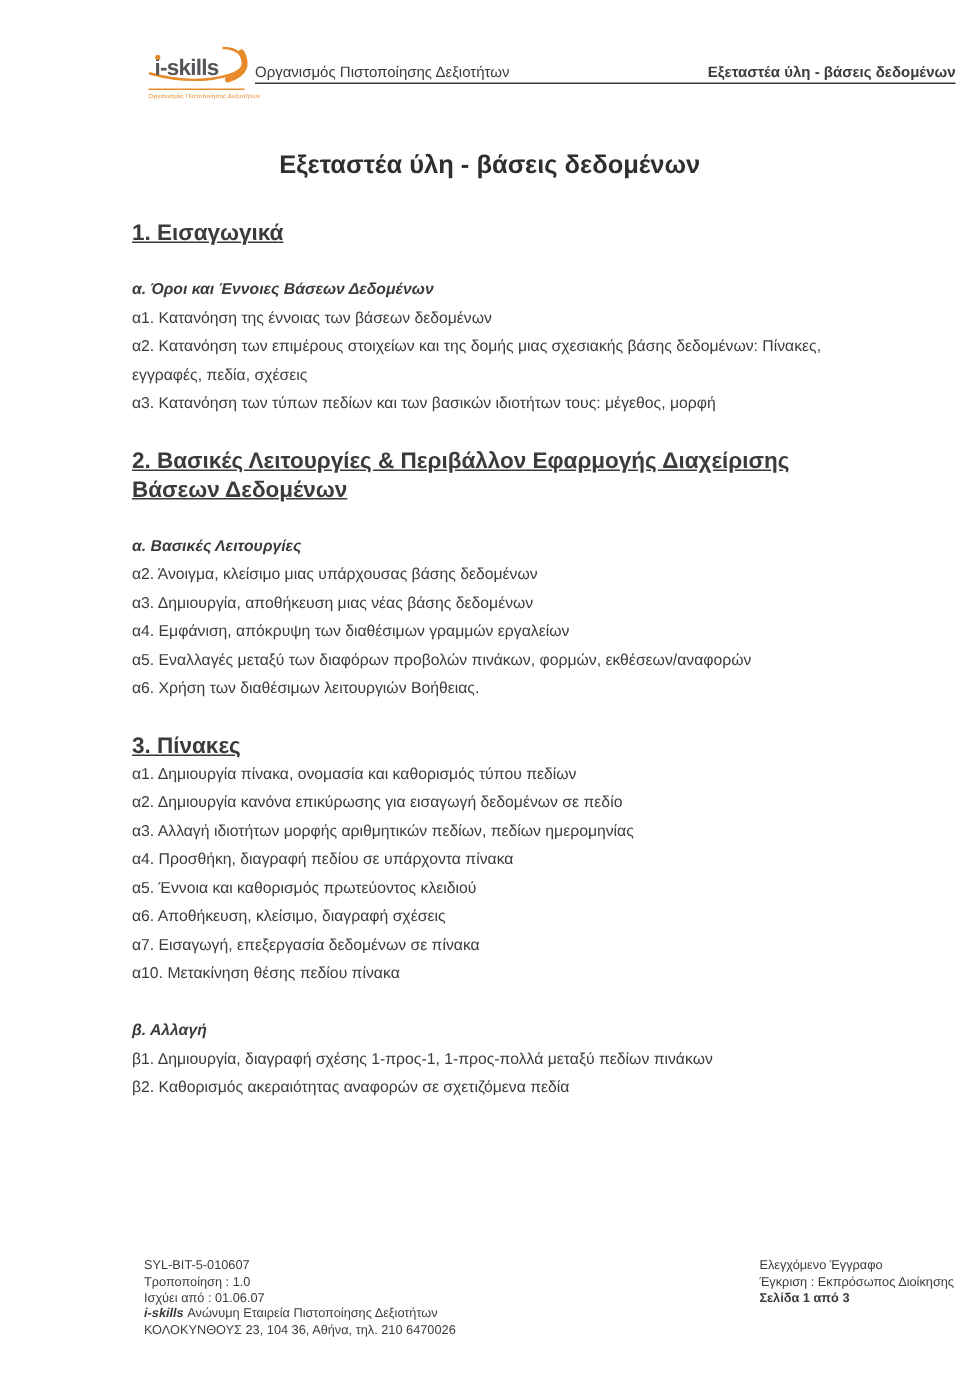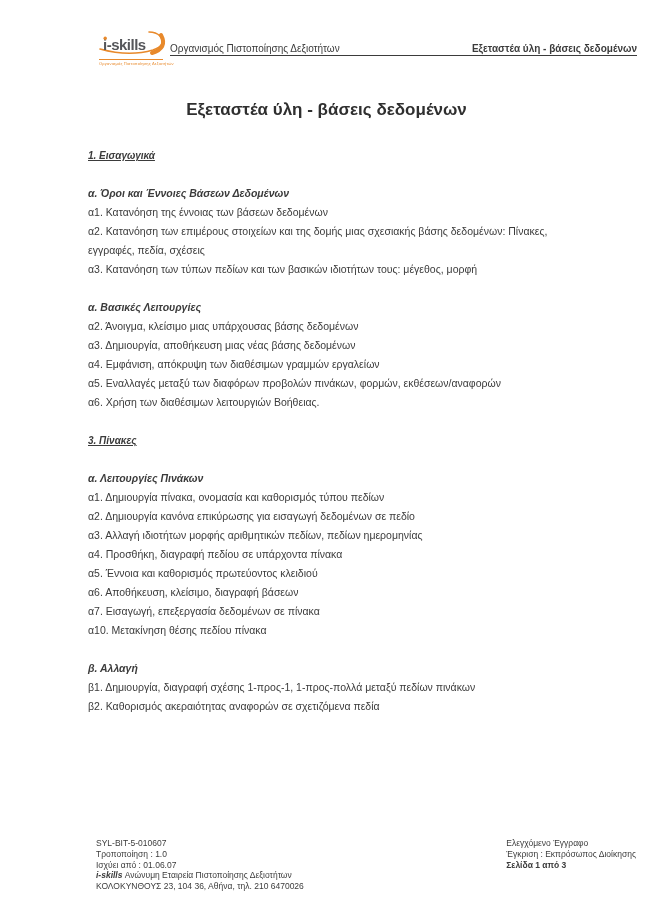--- a/index.html
+++ b/index.html
@@ -34,23 +34,22 @@
     position:absolute; left:0; top:100px; width:653px;
     text-align:center; font-size:17px; font-weight:bold; margin:0;
     color:#2f2f2f;
   }
 
   
   .doc-body { position:absolute; left:88px; top:146px; width:479px; }
   .section { margin-top:19px; }
   .section:first-child { margin-top:0; }
   .sec-heading {
-    margin:0; font-size:10px; line-height:19px; font-weight:bold;
+    margin:0; font-size:15px; line-height:19px; font-weight:bold;
     text-decoration:underline;
-    font-style:italic;
   }
   .sub-heading {
     margin:19px 0 0 0; font-size:10.5px; line-height:19px;
     font-weight:bold; font-style:italic;
   }
   .item { margin:0; font-size:10.5px; line-height:19px; }
 
   
   .footer-left {
     position:absolute; left:96px; top:838px;
@@ -91,39 +90,39 @@
       <div class="section">
         <h2 class="sec-heading">1. Εισαγωγικά</h2>
         <div class="subsection">
           <h3 class="sub-heading">α. Όροι και Έννοιες Βάσεων Δεδομένων</h3>
           <p class="item">α1. Κατανόηση της έννοιας των βάσεων δεδομένων</p>
           <p class="item">α2. Κατανόηση των επιμέρους στοιχείων και της δομής μιας σχεσιακής βάσης δεδομένων: Πίνακες, εγγραφές, πεδία, σχέσεις</p>
           <p class="item">α3. Κατανόηση των τύπων πεδίων και των βασικών ιδιοτήτων τους: μέγεθος, μορφή</p>
         </div>
       </div>
       <div class="section">
+        <h2 class="sec-heading">2. Βασικές Λειτουργίες &amp; Περιβάλλον Εφαρμογής Διαχείρισης Βάσεων Δεδομένων</h2>
         <div class="subsection">
           <h3 class="sub-heading">α. Βασικές Λειτουργίες</h3>
           <p class="item">α2. Άνοιγμα, κλείσιμο μιας υπάρχουσας βάσης δεδομένων</p>
           <p class="item">α3. Δημιουργία, αποθήκευση μιας νέας βάσης δεδομένων</p>
           <p class="item">α4. Εμφάνιση, απόκρυψη των διαθέσιμων γραμμών εργαλείων</p>
           <p class="item">α5. Εναλλαγές μεταξύ των διαφόρων προβολών πινάκων, φορμών, εκθέσεων/αναφορών</p>
           <p class="item">α6. Χρήση των διαθέσιμων λειτουργιών Βοήθειας.</p>
         </div>
       </div>
       <div class="section">
         <h2 class="sec-heading">3. Πίνακες</h2>
         <div class="subsection">
-          <h3 class="sub-heading">α. Λειτουργίες Πινάκων</h3>
           <p class="item">α1. Δημιουργία πίνακα, ονομασία και καθορισμός τύπου πεδίων</p>
           <p class="item">α2. Δημιουργία κανόνα επικύρωσης για εισαγωγή δεδομένων σε πεδίο</p>
           <p class="item">α3. Αλλαγή ιδιοτήτων μορφής αριθμητικών πεδίων, πεδίων ημερομηνίας</p>
           <p class="item">α4. Προσθήκη, διαγραφή πεδίου σε υπάρχοντα πίνακα</p>
           <p class="item">α5. Έννοια και καθορισμός πρωτεύοντος κλειδιού</p>
-          <p class="item">α6. Αποθήκευση, κλείσιμο, διαγραφή βάσεων</p>
+          <p class="item">α6. Αποθήκευση, κλείσιμο, διαγραφή σχέσεις</p>
           <p class="item">α7. Εισαγωγή, επεξεργασία δεδομένων σε πίνακα</p>
           <p class="item">α10. Μετακίνηση θέσης πεδίου πίνακα</p>
         </div>
         <div class="subsection">
           <h3 class="sub-heading">β. Αλλαγή</h3>
           <p class="item">β1. Δημιουργία, διαγραφή σχέσης 1-προς-1, 1-προς-πολλά μεταξύ πεδίων πινάκων</p>
           <p class="item">β2. Καθορισμός ακεραιότητας αναφορών σε σχετιζόμενα πεδία</p>
         </div>
       </div>
     </div>

